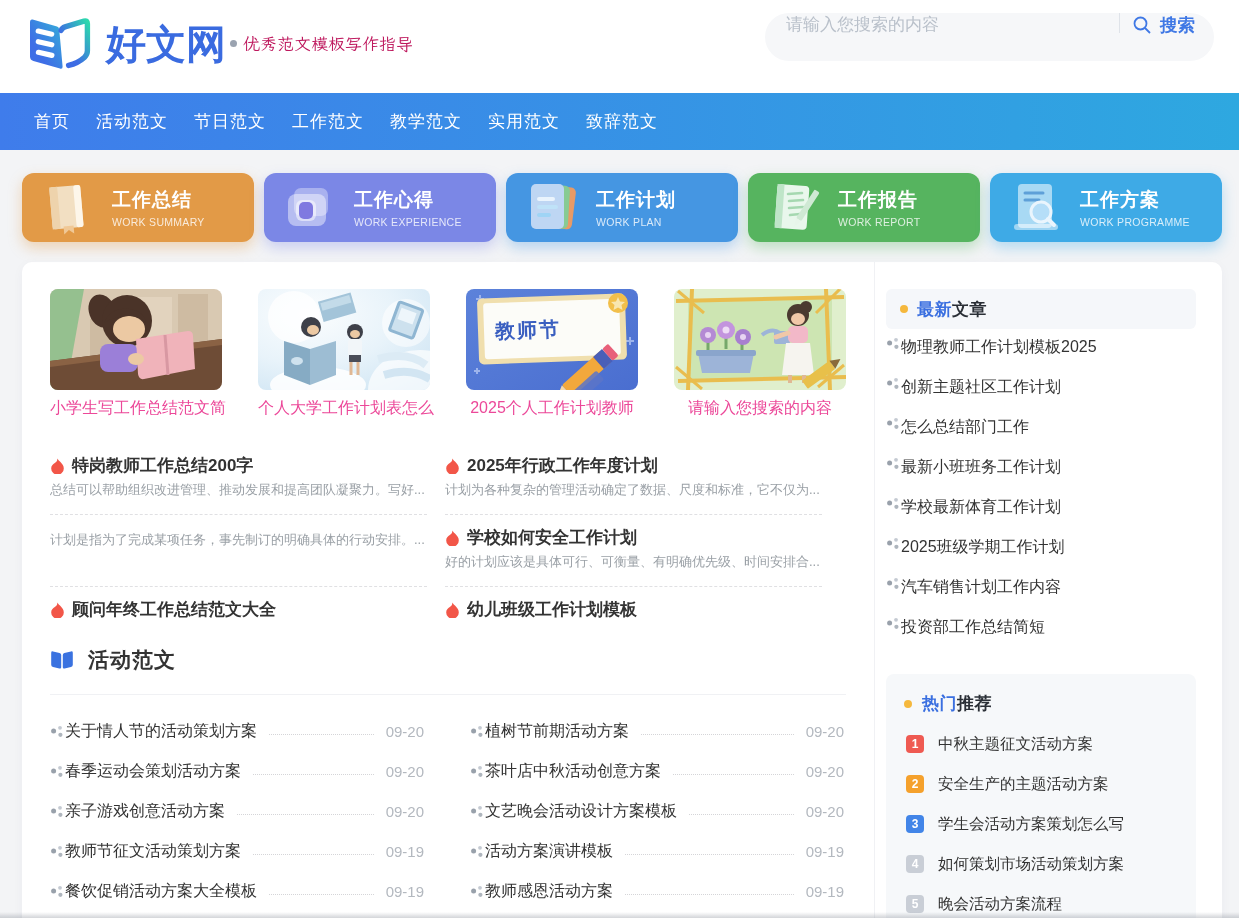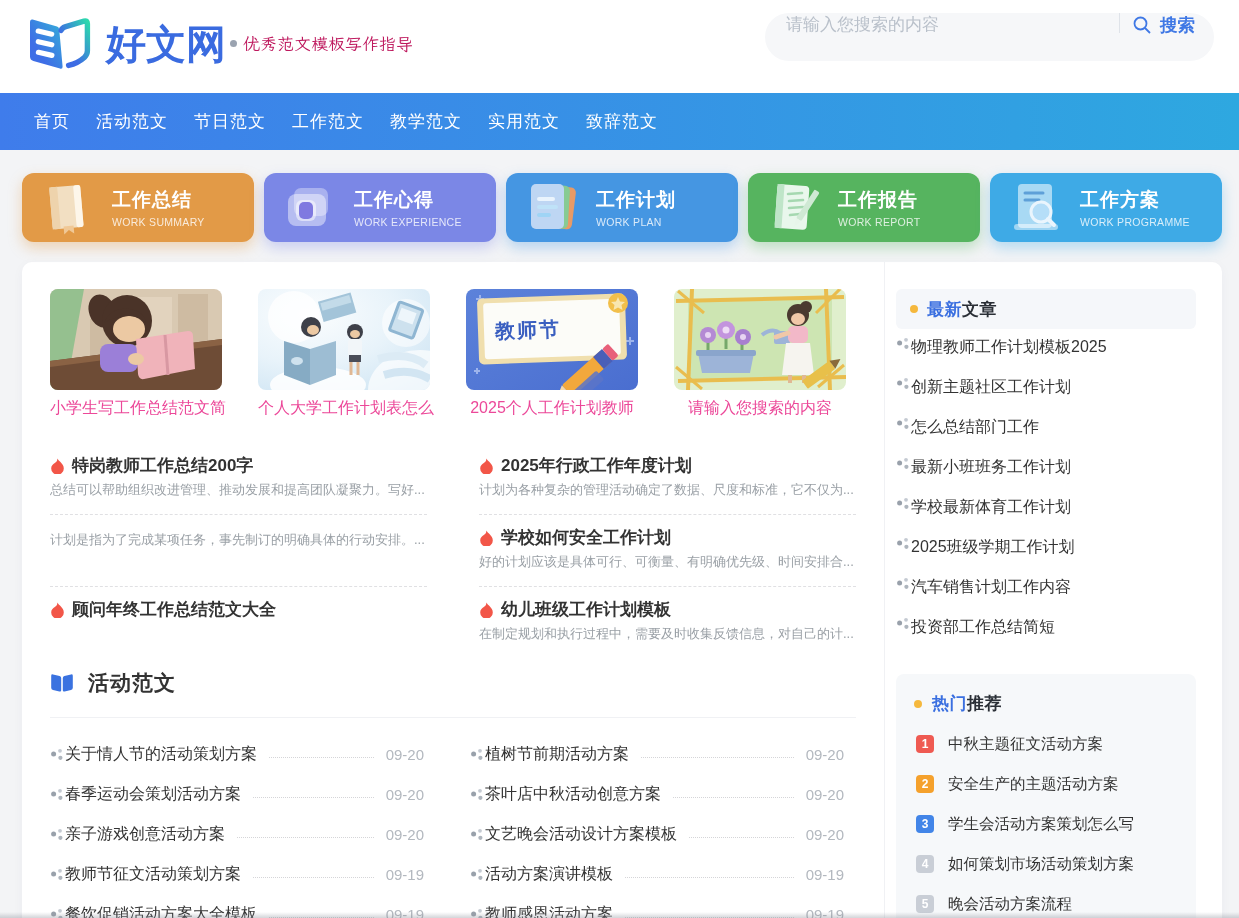--- a/index.html
+++ b/index.html
@@ -38,21 +38,21 @@
 .panel{background:#fff;border-radius:10px;margin-top:20px;display:flex;min-height:700px;box-shadow:0 3px 12px rgba(30,50,90,.04)}
 .main{flex:0 0 853px;border-right:1px solid #f0f1f4;padding:27px 28px 30px 28px}
 .side{flex:1;padding:27px 26px 0 11px}
 
 .thumbs{display:flex;gap:36px}
 .thumb{width:172px}
 .thumb .im{width:172px;height:101px;border-radius:8px;overflow:hidden;position:relative}
 .thumb .tt{margin-top:8px;font-size:16px;text-align:center;color:#ec4899;line-height:20px;white-space:nowrap}
 
 .alist{margin-top:25px}
-.arow{display:flex;gap:52px}
+.arow{display:flex;gap:18px}
 .acell{width:377px;padding:12px 0 14px;border-bottom:1px dashed #e0e0e3}
 .arow:last-child .acell{border-bottom:none}
 .acell .at{display:flex;align-items:center;gap:7px;font-size:17px;font-weight:bold;color:#333;line-height:22px;white-space:nowrap}
 .acell .ad{margin-top:3px;font-size:13px;color:#9aa0a6;line-height:20px;white-space:nowrap;overflow:hidden}
 
 .sechead{display:flex;align-items:center;gap:14px;margin-top:11px;padding-bottom:20px;border-bottom:1px solid #f0f1f4}
 .sechead .st{font-size:21px;font-weight:bold;color:#333;letter-spacing:1px}
 .seclist{display:flex;flex-wrap:wrap;column-gap:46px;padding-top:16px}
 .sitem{width:374px;height:40px;display:flex;align-items:center;font-size:16px;color:#333}
 .sitem .sl{flex:1;border-bottom:1px dotted #d5d5d8;margin:7px 12px 0 12px;height:1px}
@@ -382,21 +382,20 @@
               <div class="at"><svg width="15" height="16" viewBox="0 0 15 16" style="flex:0 0 15px">
                   <path fill="#f25648" d="M7.2 0.4 C7.6 2.6 6.4 4 4.8 5.1 C2.9 6.4 1.2 7.8 1.2 10.4 a6.3 6.3 0 0 0 12.6 0 C13.8 7.7 12.2 6.2 10.9 4.5 C9.9 3.2 8.1 1.9 7.2 0.4 Z"></path>
                   <path fill="#f4766a" d="M10.6 3.2 C11 4.8 10 5.8 8.9 6.7 C7.6 7.7 6.5 8.7 6.5 10.5 a4 4 0 0 0 8 0 C14.5 8.6 13.4 7.5 12.5 6.3 C11.8 5.4 11.2 4.3 10.6 3.2 Z" opacity="0"></path>
                 </svg>顾问年终工作总结范文大全</div>
             </div>
           <div class="acell">
               <div class="at"><svg width="15" height="16" viewBox="0 0 15 16" style="flex:0 0 15px">
                   <path fill="#f25648" d="M7.2 0.4 C7.6 2.6 6.4 4 4.8 5.1 C2.9 6.4 1.2 7.8 1.2 10.4 a6.3 6.3 0 0 0 12.6 0 C13.8 7.7 12.2 6.2 10.9 4.5 C9.9 3.2 8.1 1.9 7.2 0.4 Z"></path>
                   <path fill="#f4766a" d="M10.6 3.2 C11 4.8 10 5.8 8.9 6.7 C7.6 7.7 6.5 8.7 6.5 10.5 a4 4 0 0 0 8 0 C14.5 8.6 13.4 7.5 12.5 6.3 C11.8 5.4 11.2 4.3 10.6 3.2 Z" opacity="0"></path>
                 </svg>幼儿班级工作计划模板</div>
-              <div class="ad">在制定规划和执行过程中，需要及时收集反馈信息，对自己的计...</div>
             </div>
         </div>
       </div>
       <div class="sechead">
         <svg width="24" height="20" viewBox="0 0 24 20">
           <path fill="#3a72e0" d="M1.2 2.8 Q1.2 1 3 1.4 L9.6 3 Q11.2 3.4 11.2 5.1 L11.2 17.2 Q11.2 19 9.4 18.5 L3 17 Q1.2 16.6 1.2 14.8 Z"></path>
           <path fill="#3a72e0" d="M22.8 2.8 Q22.8 1 21 1.4 L14.4 3 Q12.8 3.4 12.8 5.1 L12.8 17.2 Q12.8 19 14.6 18.5 L21 17 Q22.8 16.6 22.8 14.8 Z"></path>
         </svg>
         <span class="st">活动范文</span>
       </div>

